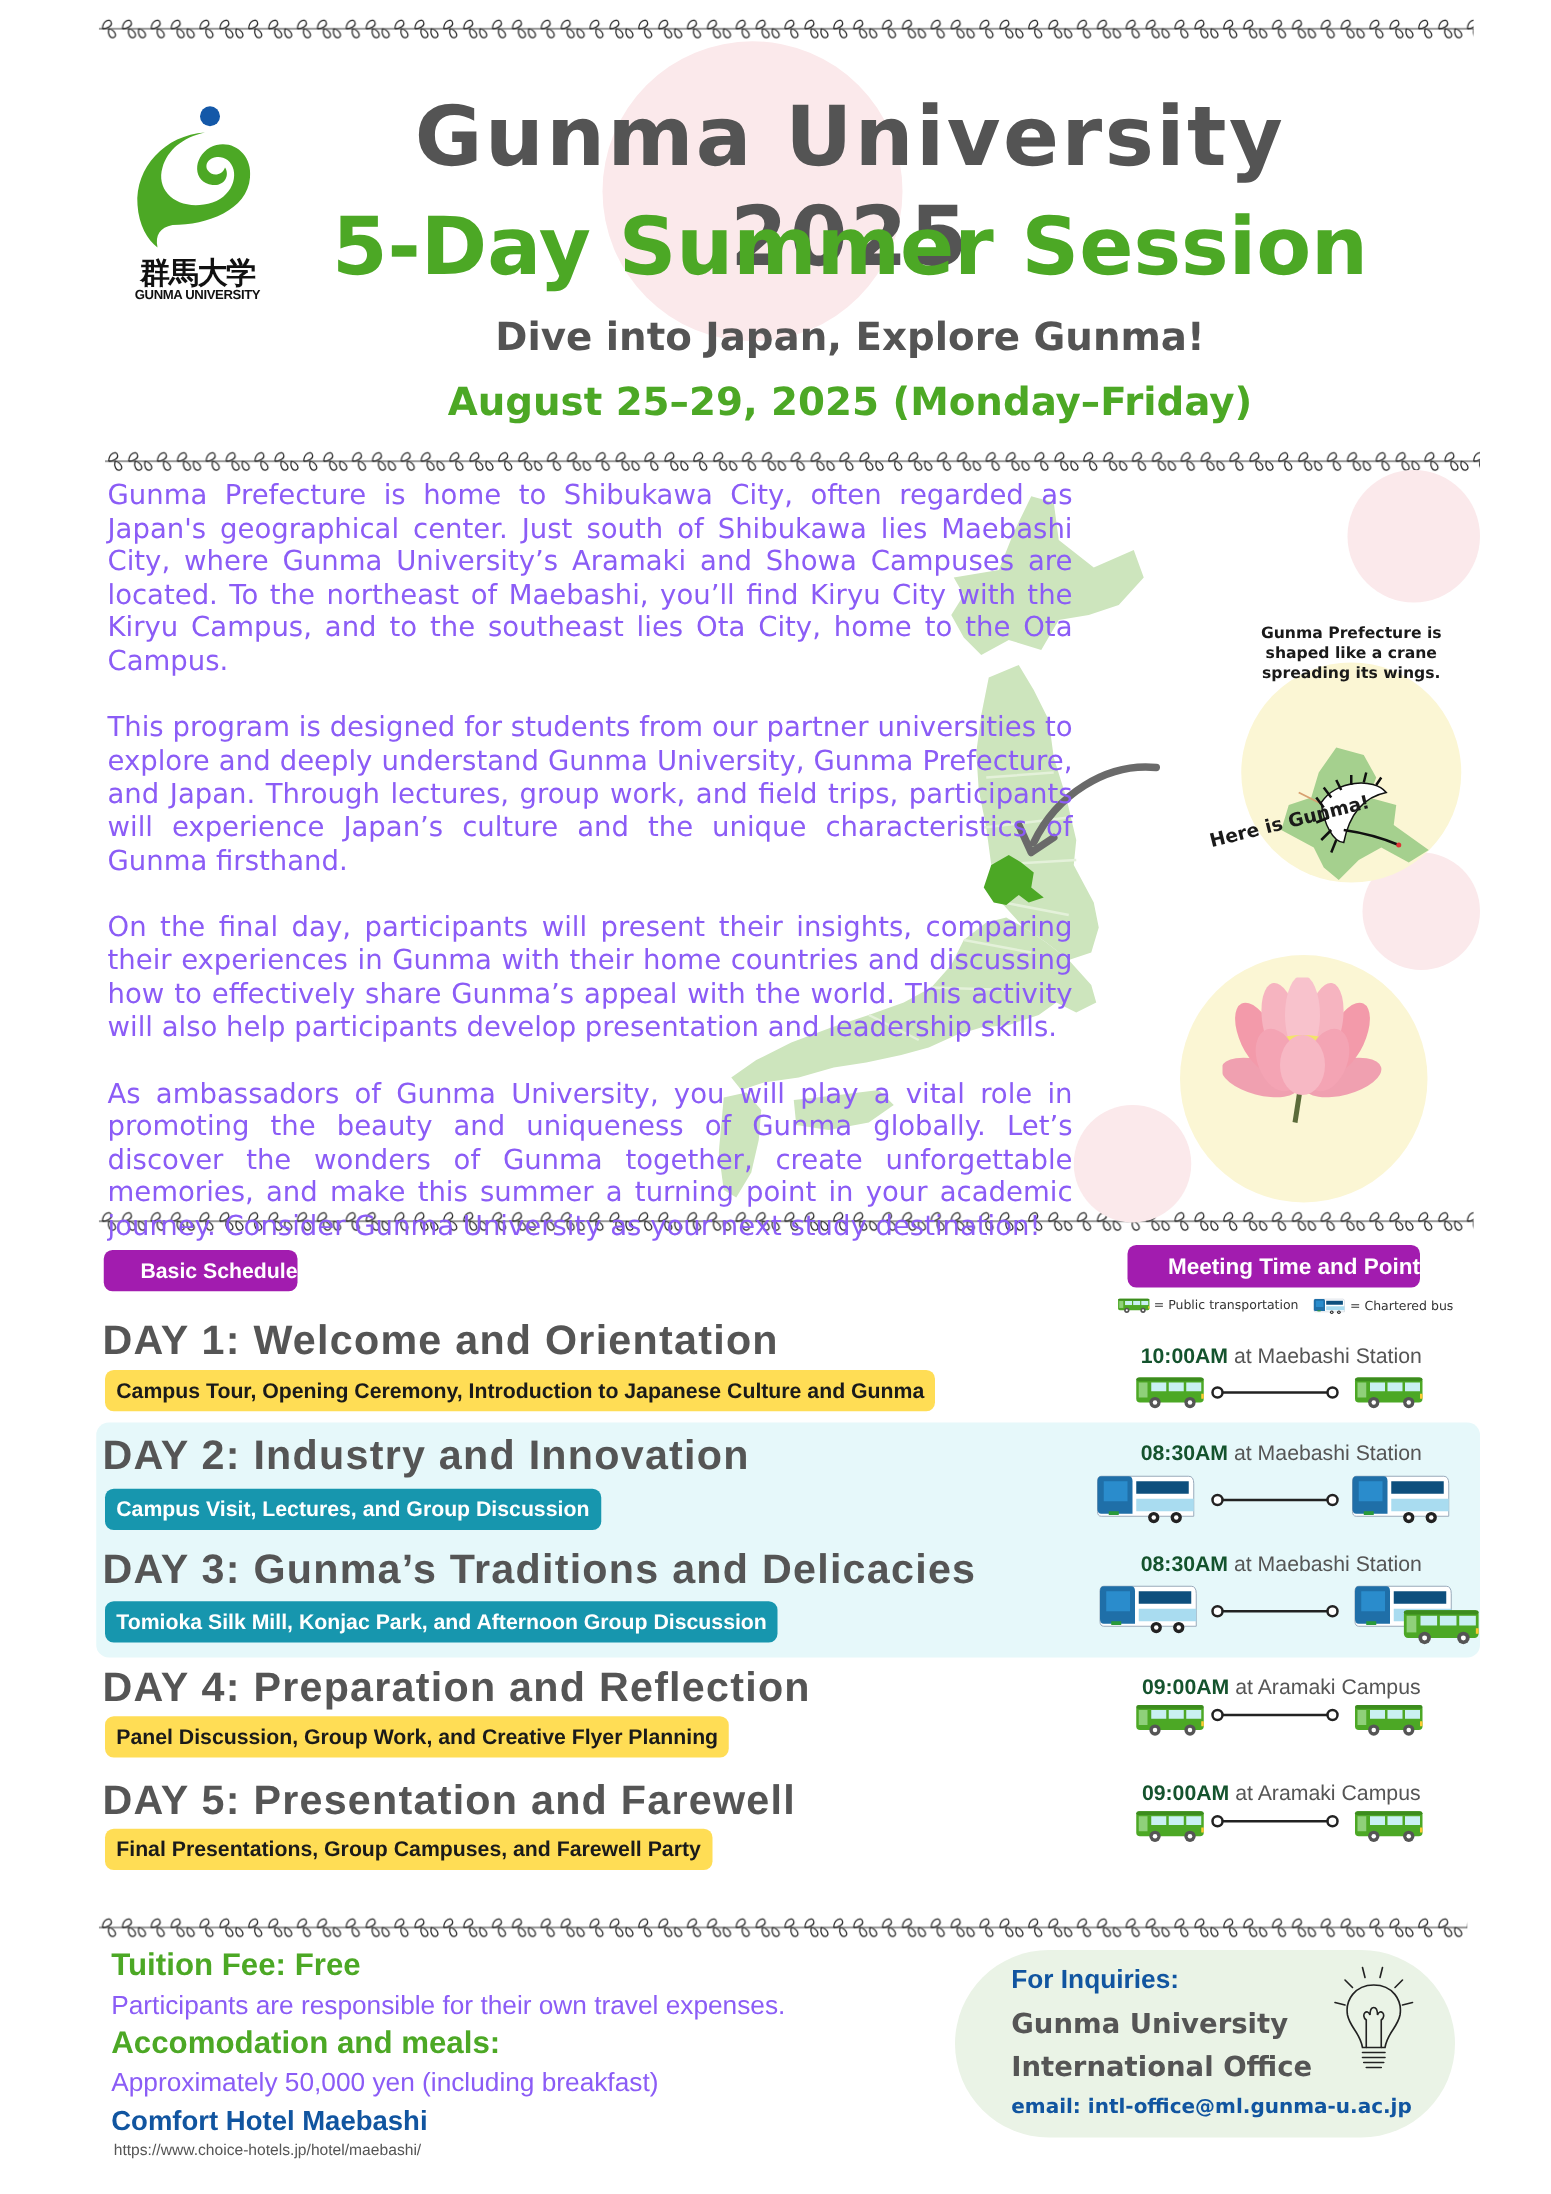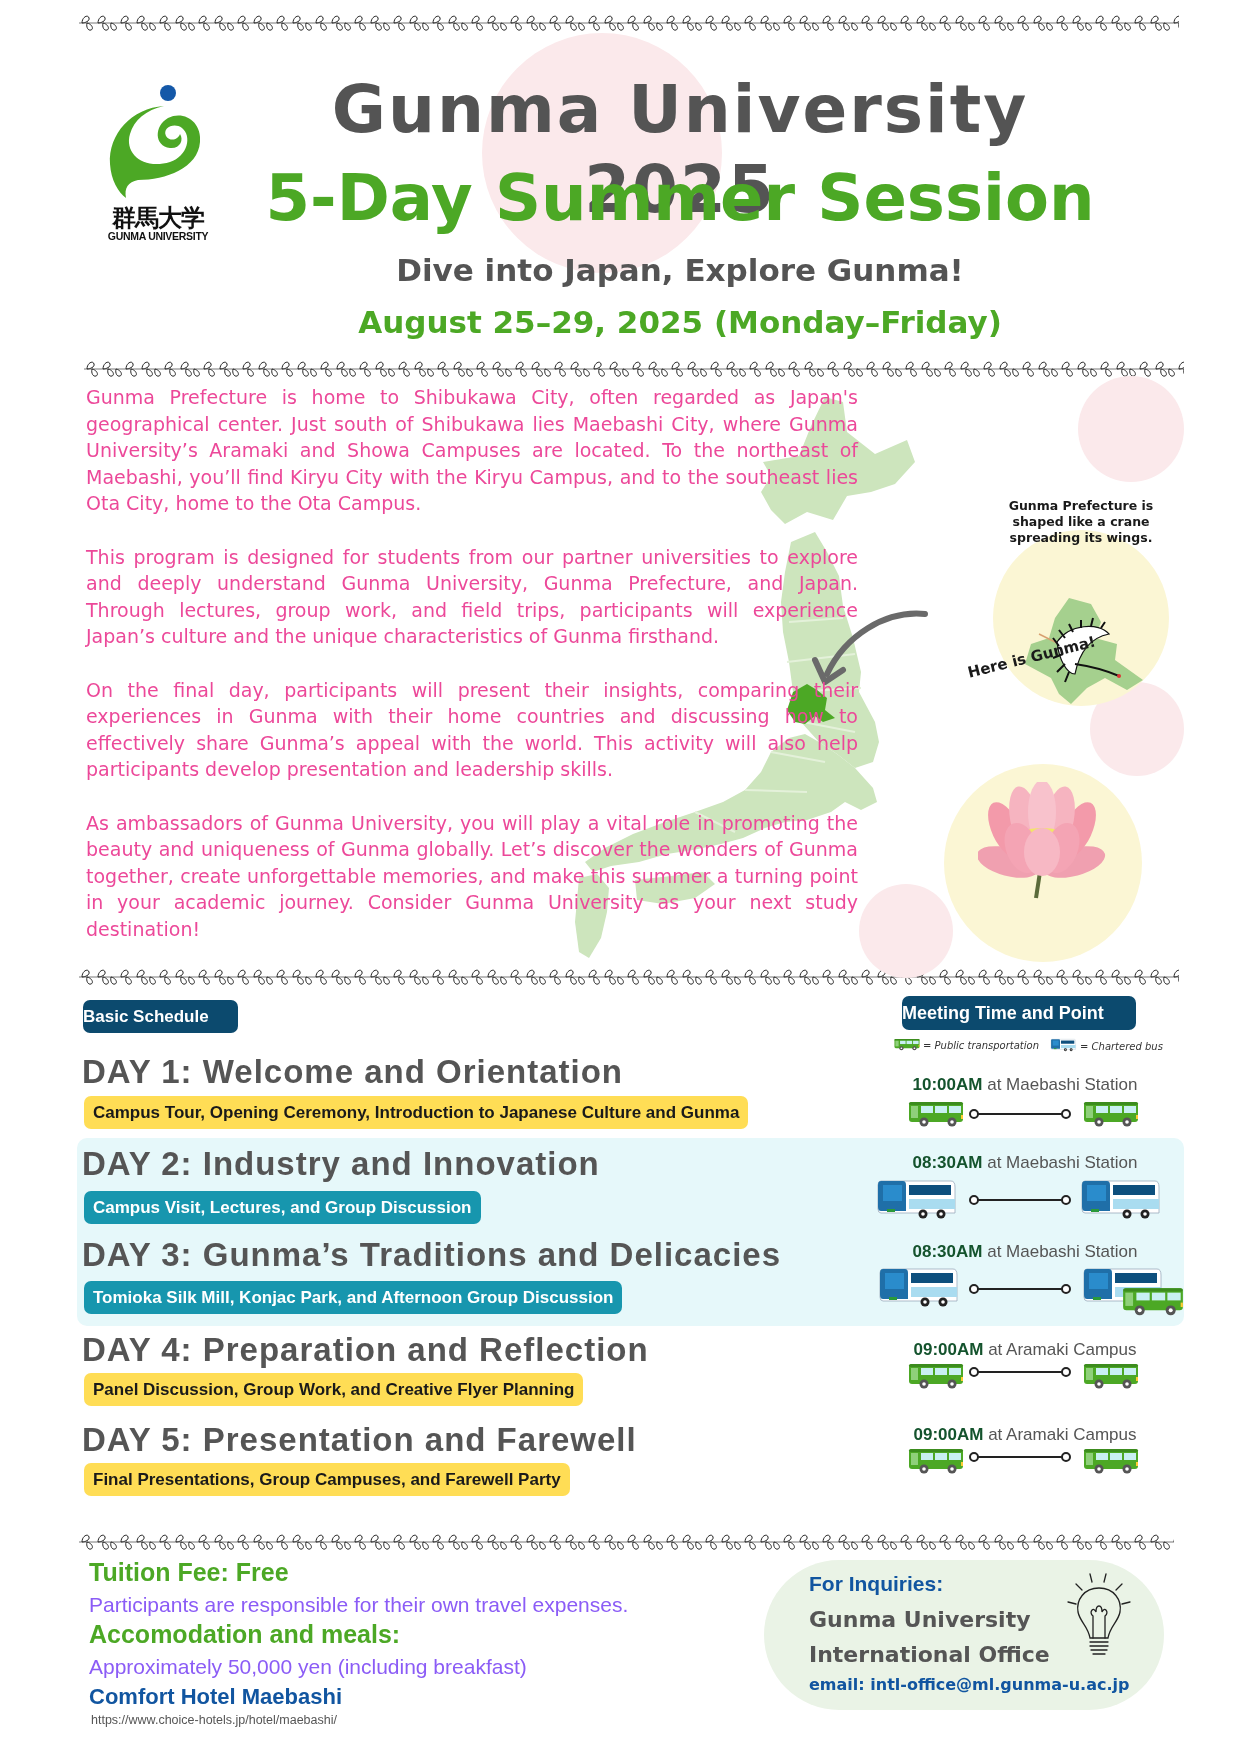--- a/index.html
+++ b/index.html
@@ -9,28 +9,28 @@
   .border-vine { position: absolute; height: 22px; }
   .border-vine svg { display: block; }
   .pink-dot { position: absolute; border-radius: 50%; background: #fbe9eb; }
   .logo { left: 104px; top: 84px; width: 108px; height: 158px; }
   .logo-jp { position: absolute; left: 2px; top: 118px; width: 104px; text-align: center; font-family: "DejaVu Serif", serif; font-size: 24px; font-weight: bold; color: #111; letter-spacing: -1px; }
   .logo-en { position: absolute; left: 0; top: 146px; width: 108px; text-align: center; font-family: "Liberation Sans", sans-serif; font-size: 10.5px; font-weight: bold; color: #111; letter-spacing: -0.3px; }
   .title1 { left: 240px; top: 70px; width: 880px; text-align: center; font-family: "DejaVu Sans", sans-serif; font-weight: bold; font-size: 66px; color: #545454; letter-spacing: 2px; line-height: 80px; }
   .title2 { left: 240px; top: 158px; width: 880px; text-align: center; font-family: "DejaVu Sans", sans-serif; font-weight: bold; font-size: 64px; color: #4ca825; line-height: 80px; }
   .tagline { left: 300px; top: 248px; width: 760px; text-align: center; font-family: "DejaVu Sans", sans-serif; font-weight: bold; font-size: 31px; color: #545454; line-height: 44px; }
   .dates { left: 280px; top: 300px; width: 800px; text-align: center; font-family: "DejaVu Sans", sans-serif; font-weight: bold; font-size: 31px; color: #4ca825; line-height: 44px; }
-  .intro { left: 86px; top: 384px; width: 772px; font-family: "DejaVu Sans", sans-serif; font-size: 19px; line-height: 26.6px; color: #ec4899; text-align: justify; }
+  .intro { left: 86px; top: 384px; width: 772px; font-family: "DejaVu Sans", sans-serif; font-size: 22px; line-height: 26.6px; color: #8b5cf6; text-align: justify; }
   .intro p { margin-bottom: 26.6px; }
   .map { left: 575px; top: 392px; width: 470px; height: 620px; }
   .circle-note { position: absolute; border-radius: 50%; background: #fbf6d4; }
   .note-text { position: absolute; text-align: center; font-family: "DejaVu Sans", sans-serif; font-weight: bold; color: #1a1a1a; }
   .here-label { left: 968px; top: 664px; font-family: "DejaVu Sans", sans-serif; font-weight: bold; font-size: 15px; color: #1a1a1a; transform: rotate(-14deg); transform-origin: left center; }
-  .badge-dark { position: absolute; background: #0c4a6e; color: #fff; font-family: "Liberation Sans", sans-serif; font-weight: bold; border-radius: 7px; text-align: left; }
-  .legend { position: absolute; top: 1038px; font-family: "DejaVu Sans", sans-serif; font-size: 10px; color: #333; display: flex; align-items: flex-end; gap: 3px; font-style: italic; }
+  .badge-dark { position: absolute; background: #a21caf; color: #fff; font-family: "Liberation Sans", sans-serif; font-weight: bold; border-radius: 7px; text-align: right; }
+  .legend { position: absolute; top: 1038px; font-family: "DejaVu Sans", sans-serif; font-size: 10px; color: #333; display: flex; align-items: center; gap: 3px; }
   .band { left: 77px; top: 1138px; width: 1107px; height: 188px; background: #e6f8fa; border-radius: 10px; }
   .day-title { position: absolute; left: 82px; font-family: Liberation Sans, sans-serif; font-weight: bold; font-size: 33px; color: #555555; letter-spacing: 1px; white-space: nowrap; line-height: 40px; }
   .pill { position: absolute; left: 84px; height: 33px; border-radius: 7px; font-family: "Liberation Sans", sans-serif; font-weight: bold; font-size: 17px; line-height: 33px; padding: 0 9px; white-space: nowrap; }
   .pill.yellow { background: #ffdd55; color: #1a1a1a; }
   .pill.teal { background: #1796ae; color: #ffffff; }
   .meet-time { position: absolute; left: 890px; width: 270px; text-align: center; font-family: "Liberation Sans", sans-serif; font-size: 17px; color: #555; white-space: nowrap; }
   .meet-time b { color: #14532d; }
   .route { position: absolute; left: 975px; width: 90px; height: 2px; background: #222; }
   .route::before, .route::after { content: ""; position: absolute; top: -4px; width: 6px; height: 6px; border: 2px solid #222; border-radius: 50%; background: #fff; }
   .route::before { left: -6px; }

